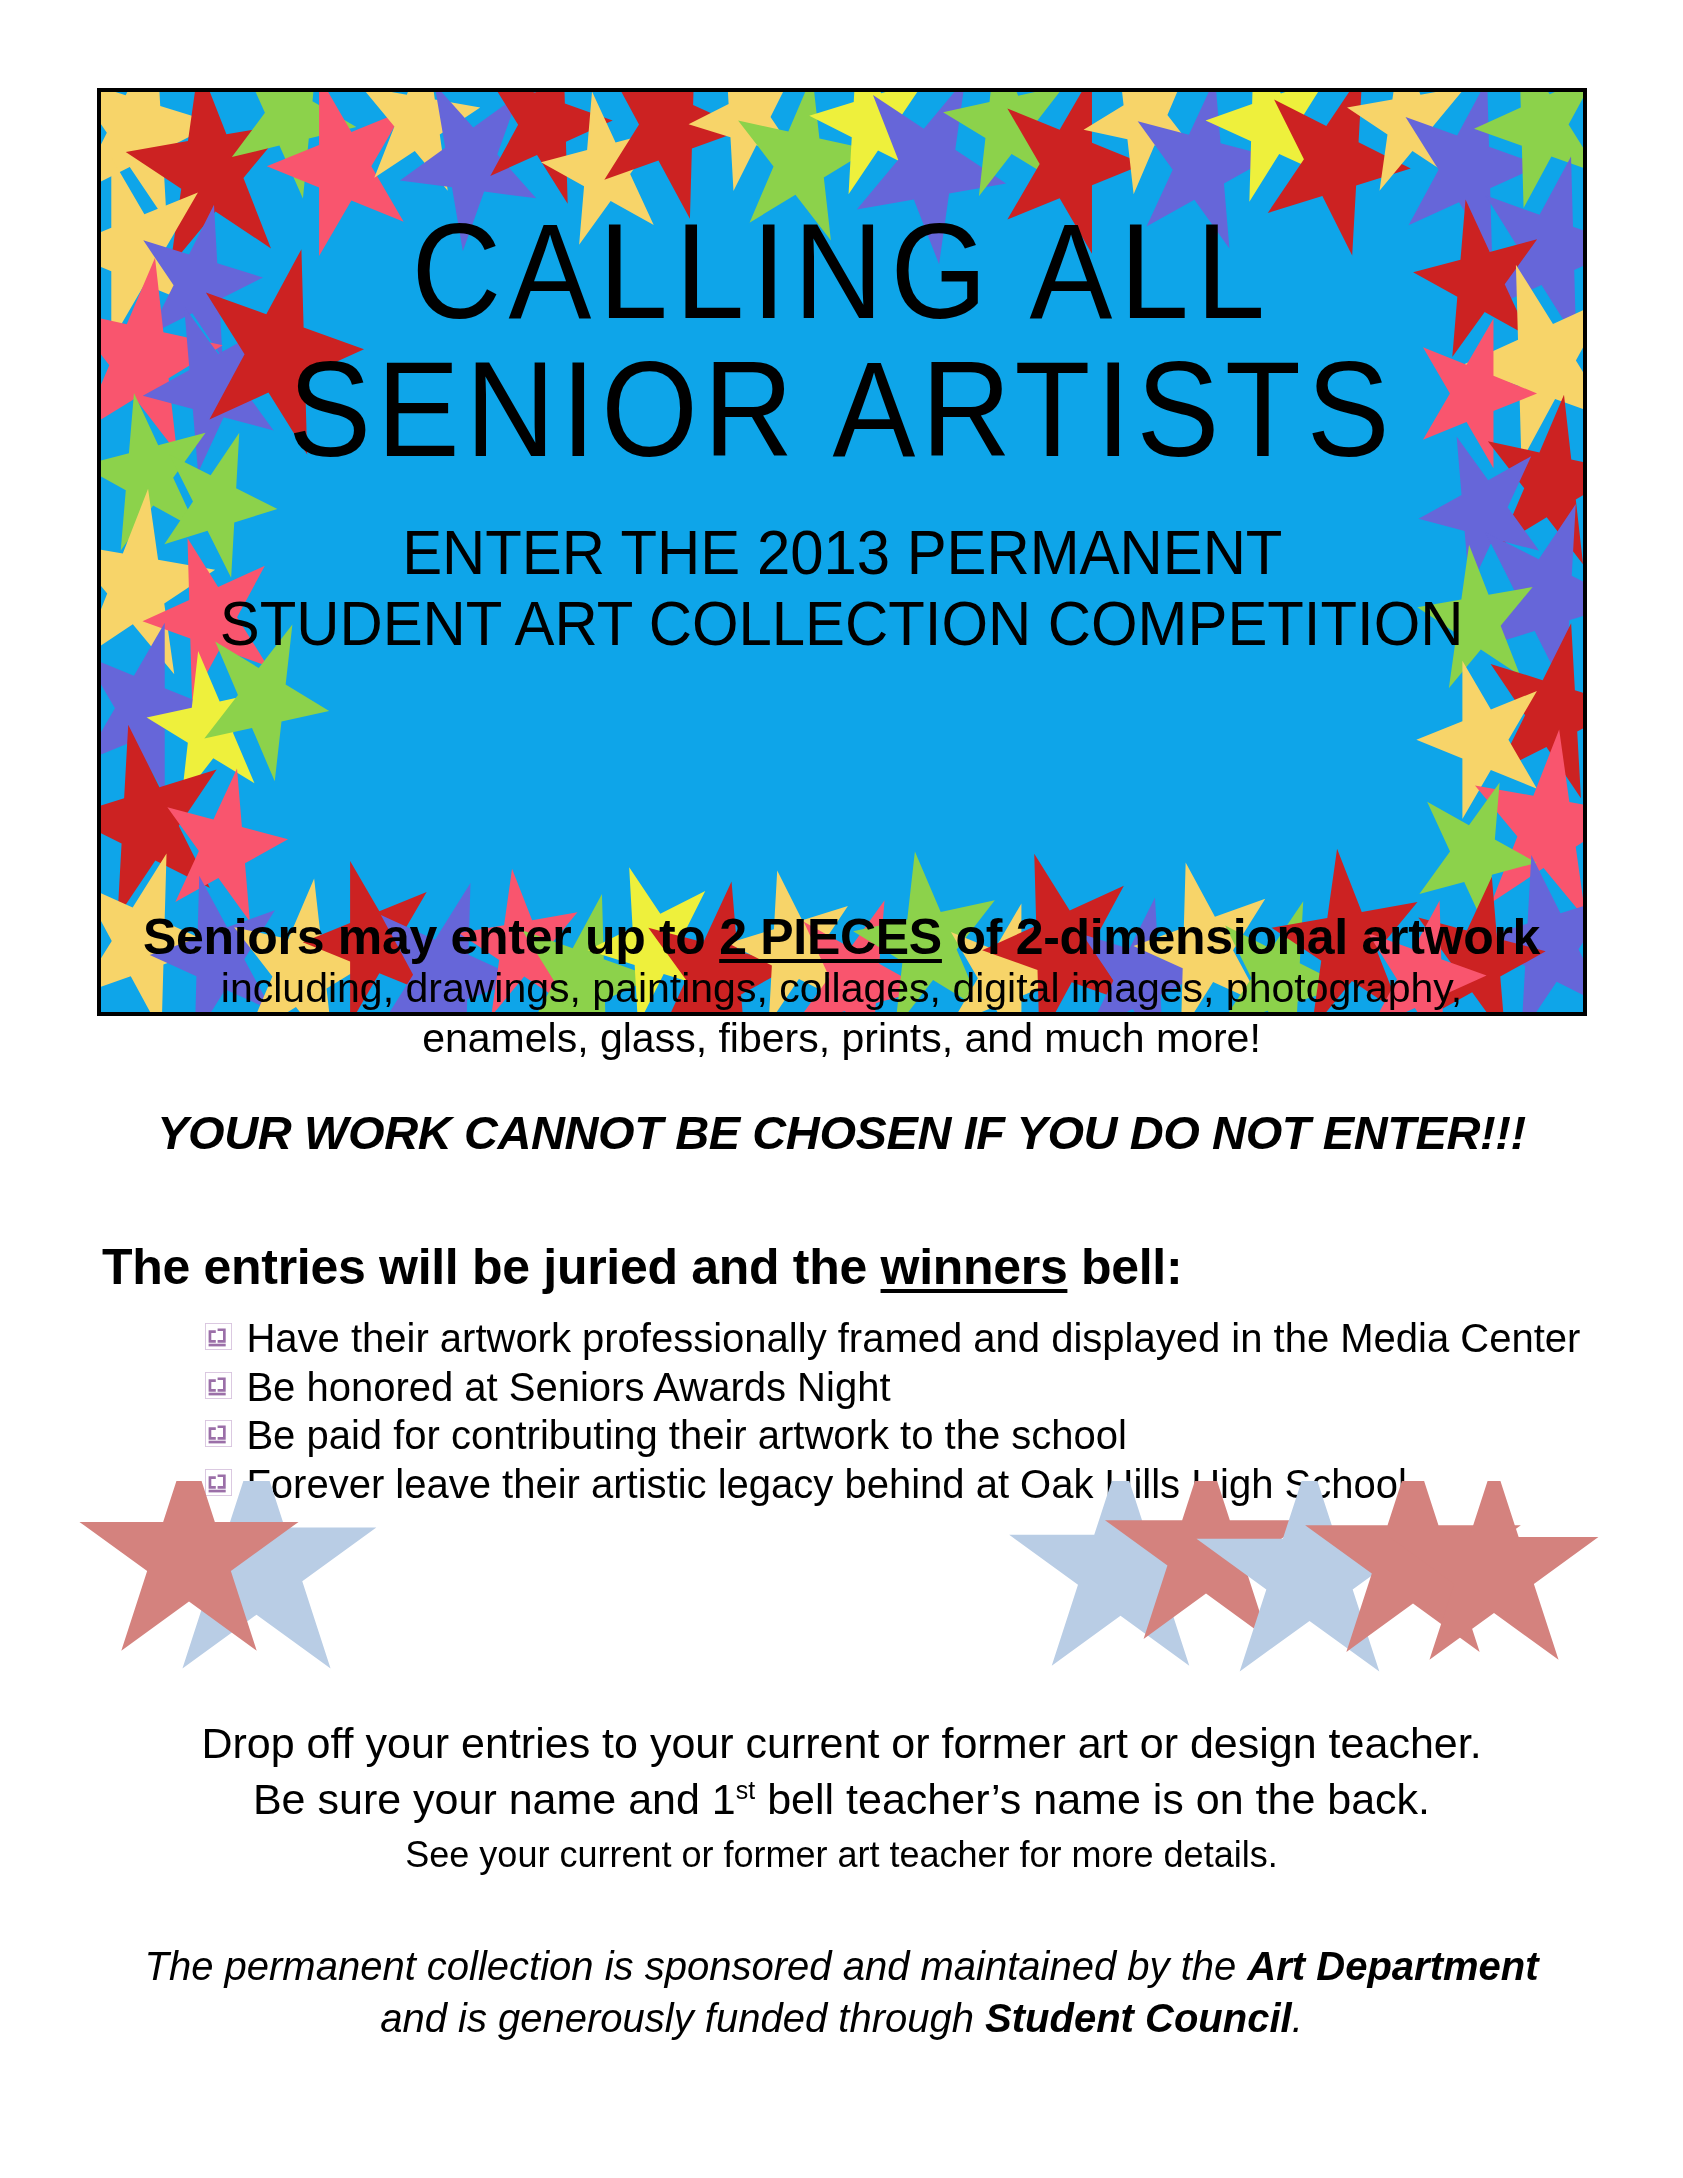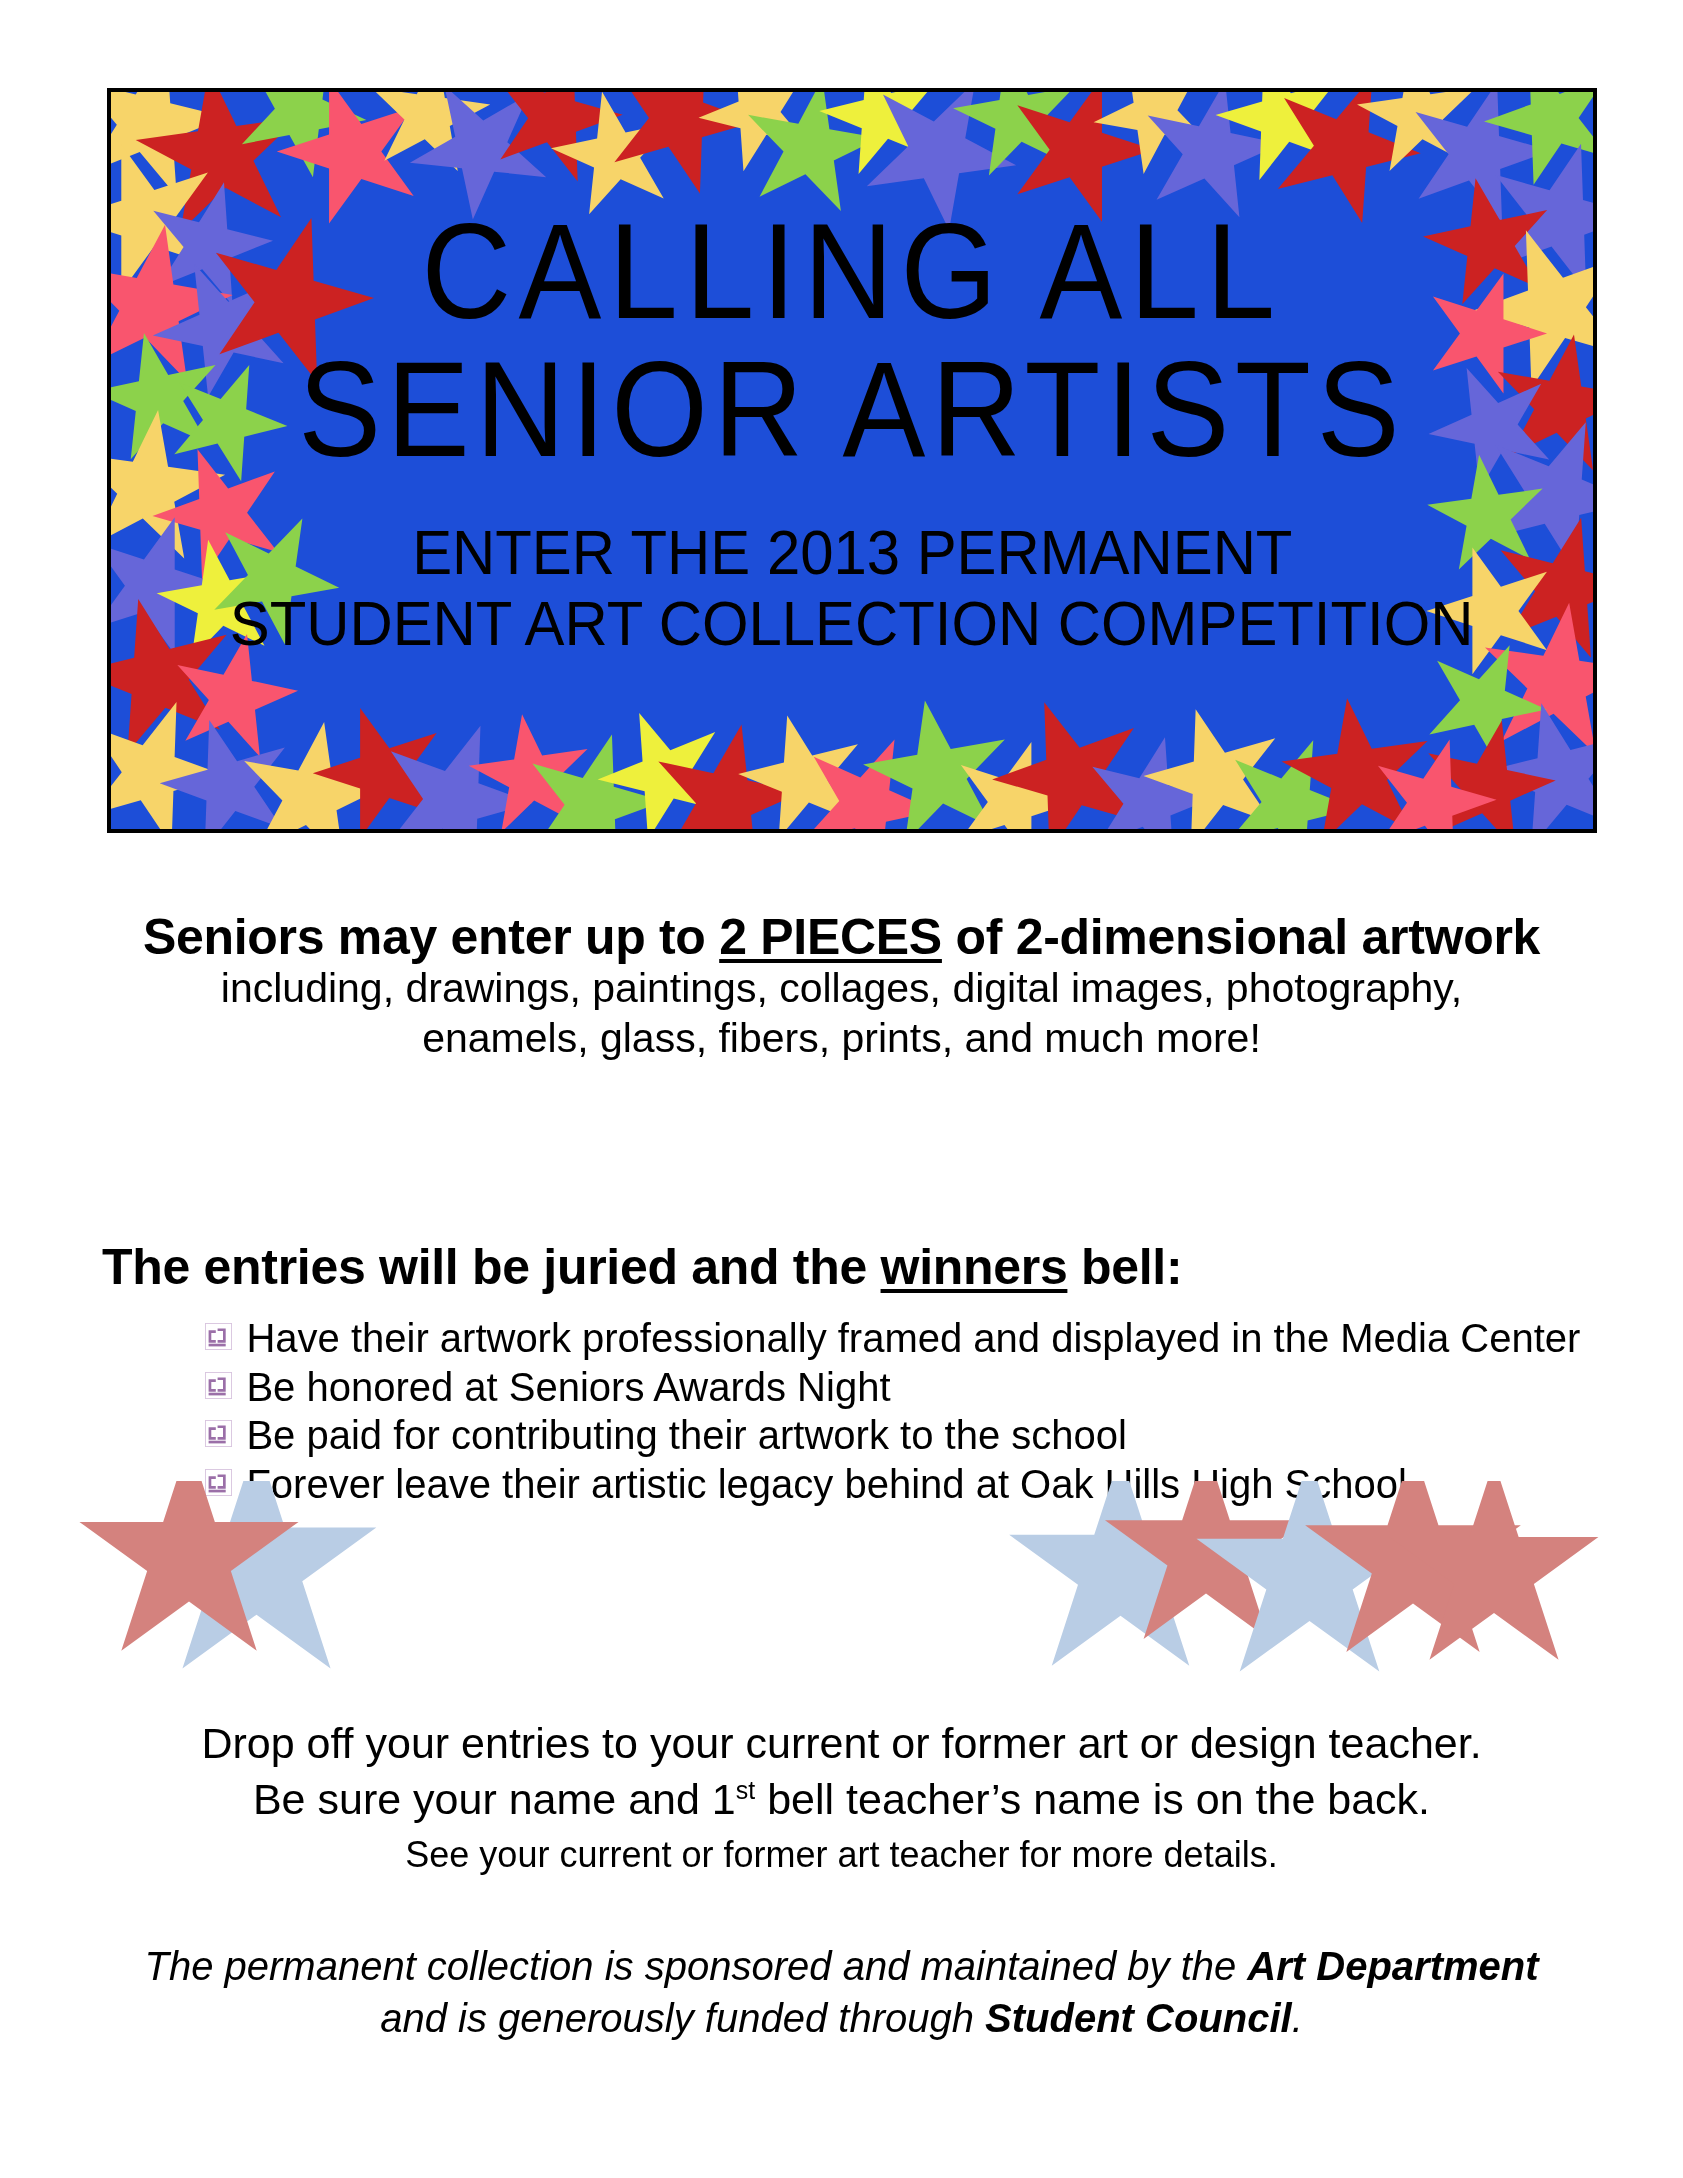--- a/index.html
+++ b/index.html
@@ -20,26 +20,26 @@
     position: absolute;
     inset: 0;
     width: 1683px;
     height: 2178px;
     background: #ffffff;
   }
 
   
   .banner {
     position: absolute;
-    left: 107px;
+    left: 97px;
     top: 88px;
     width: 1490px;
-    height: 745px;
+    height: 928px;
     border: 4.5px solid #000000;
-    background: #1d4ed8;
+    background: #0ea5e9;
     box-sizing: border-box;
     overflow: hidden;
   }
   .star-field {
     position: absolute;
     inset: 0;
     width: 100%;
     height: 100%;
     pointer-events: none;
   }
@@ -284,20 +284,21 @@
       <div class="sub-line">STUDENT ART COLLECTION COMPETITION</div>
     </div>
   </div>
 
   <div class="row ctext headline" style="top:908px;">
     <span>Seniors may enter up to </span><u class="thick">2 PIECES</u><span> of 2-dimensional artwork</span>
   </div>
   <div class="row ctext bodyline" style="top:965px;">including, drawings, paintings, collages, digital images, photography,</div>
   <div class="row ctext bodyline" style="top:1015px;">enamels, glass, fibers, prints, and much more!</div>
 
+  <div class="row ctext italic-warn" style="top:1105px;">YOUR WORK CANNOT BE CHOSEN IF YOU DO NOT ENTER!!!</div>
 
   <div class="row ctext headline" style="top:1238px; text-align:left; padding-left:102px; box-sizing:border-box;">
     <span>The entries will be juried and the </span><u class="thick">winners</u><span> bell:</span>
   </div>
 
   <div class="bullets">
     <div class="bullet-row">
       <span class="bullet-icon">
         <svg width="27" height="27" viewBox="0 0 30 30" xmlns="http://www.w3.org/2000/svg">
           <rect x="0.5" y="0.5" width="29" height="29" fill="#ffffff" stroke="#D8C4DE" stroke-width="1"></rect>

